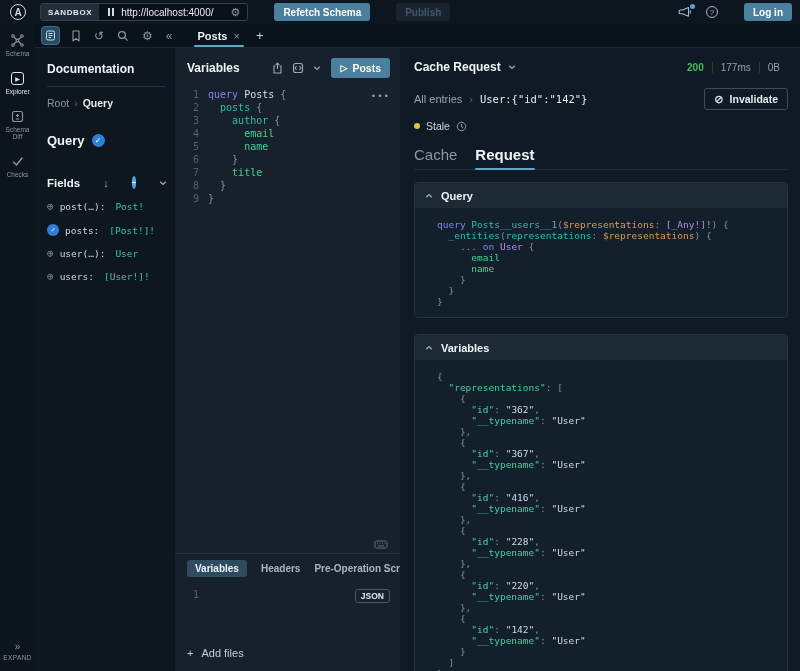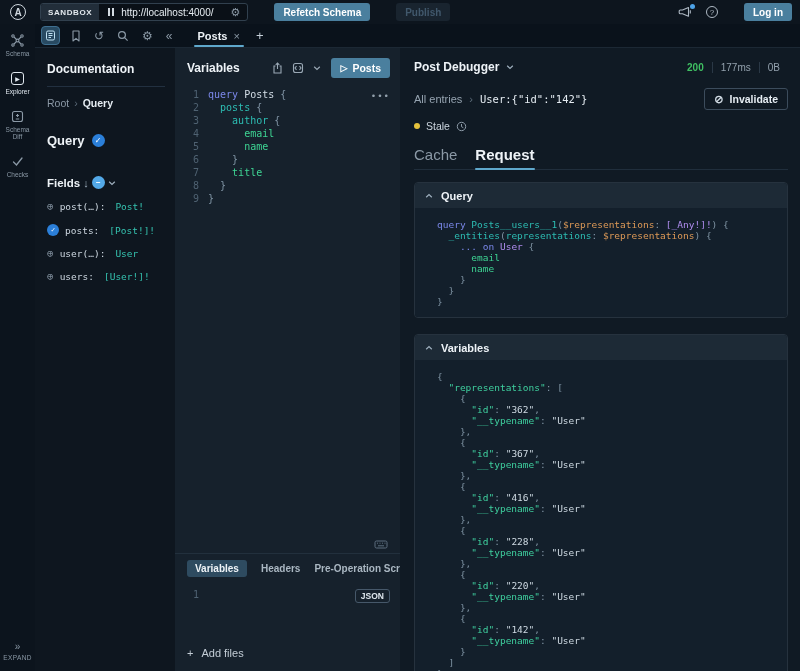--- a/index.html
+++ b/index.html
@@ -73,21 +73,21 @@
   .docs-title { font-size:12px; font-weight:bold; color:#eef3f7; }
   .docs-divider { border-bottom:1px solid #223040; margin:10px 0; }
   .crumb { display:flex; align-items:center; gap:5px; font-size:10.5px; color:#8b98a5; }
   .crumb .sep { color:#5c6b79; }
   .crumb .current { color:#e6edf3; font-weight:bold; }
   .type-head { display:flex; align-items:center; gap:7px; margin-top:24px; }
   .type-head .t { font-size:13px; font-weight:bold; color:#eef3f7; }
   .badge-circle { width:13px; height:13px; border-radius:50%; background:#2b7fd9; color:#fff;
                   font-size:8px; display:flex; align-items:center; justify-content:center; }
   .badge-circle.minus { background:#53a9e8; font-weight:bold; }
-  .fields-head { display:flex; align-items:center; gap:3px; margin-top:28px; }
+  .fields-head { display:flex; align-items:center; gap:23px; margin-top:28px; }
   .fields-head .t { font-size:11.5px; font-weight:bold; color:#eef3f7; }
   .fields-head .arrow { color:#9fb0bf; font-size:11px; }
   .fields-head .chev { color:#9fb0bf; }
   .field-row { display:flex; align-items:center; gap:6px; margin-top:12px;
                font-family:"DejaVu Sans Mono", monospace; font-size:9.5px; white-space:nowrap; cursor:pointer; }
   .field-row .plus { color:#7d8b99; font-size:11px; line-height:1; }
   .field-row .check { width:12px; height:12px; border-radius:50%; background:#2b7fd9; color:#fff;
                       font-size:7px; display:flex; align-items:center; justify-content:center; flex-shrink:0; }
   .field-row .fname { color:#cdd7e0; }
   .field-row .ftype { color:#35c3b0; margin-left:4px; }
@@ -398,21 +398,21 @@
         </div>
         <div class="add-files">
           <span>+</span>
           <span>Add files</span>
         </div>
       </div>
 
       <div class="right">
         <div class="dbg-head">
           <span class="dbg-title">
-            <span>Post Debugger</span>
+            <span>Cache Request</span>
             <span class="chev">
               <svg width="8" height="8" viewBox="0 0 8 8">
                   <path d="M1.2 2.8 L4 5.4 L6.8 2.8" fill="none" stroke="currentColor" stroke-width="1.2"></path>
                 </svg>
             </span>
           </span>
           <span class="dbg-stats">
             <span class="v first">200</span>
             <span class="v">177ms</span>
             <span class="v">0B</span>

